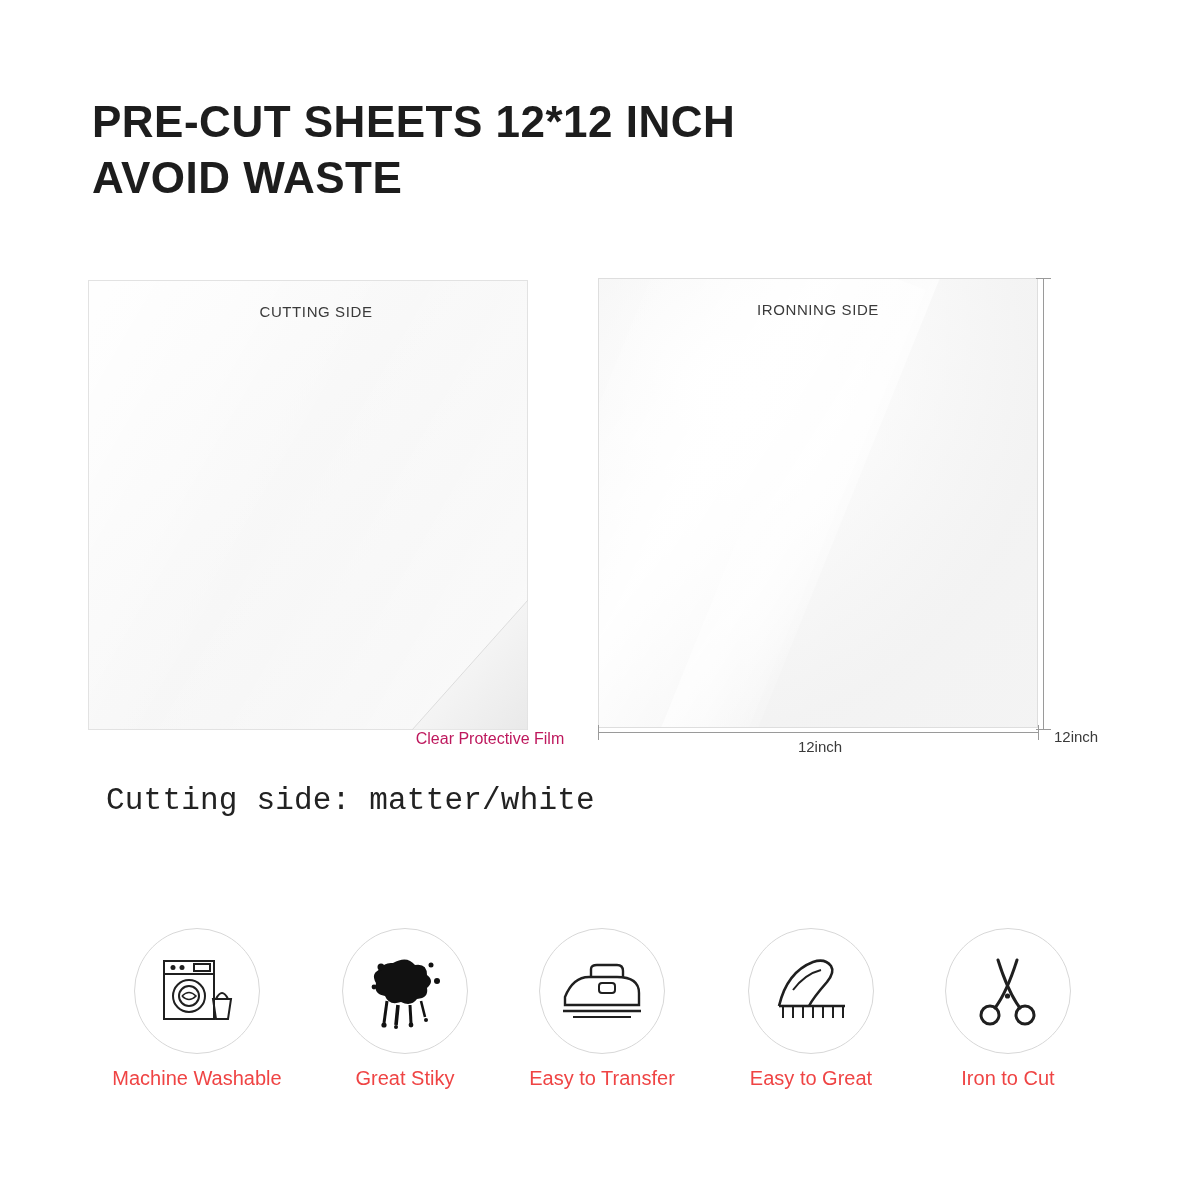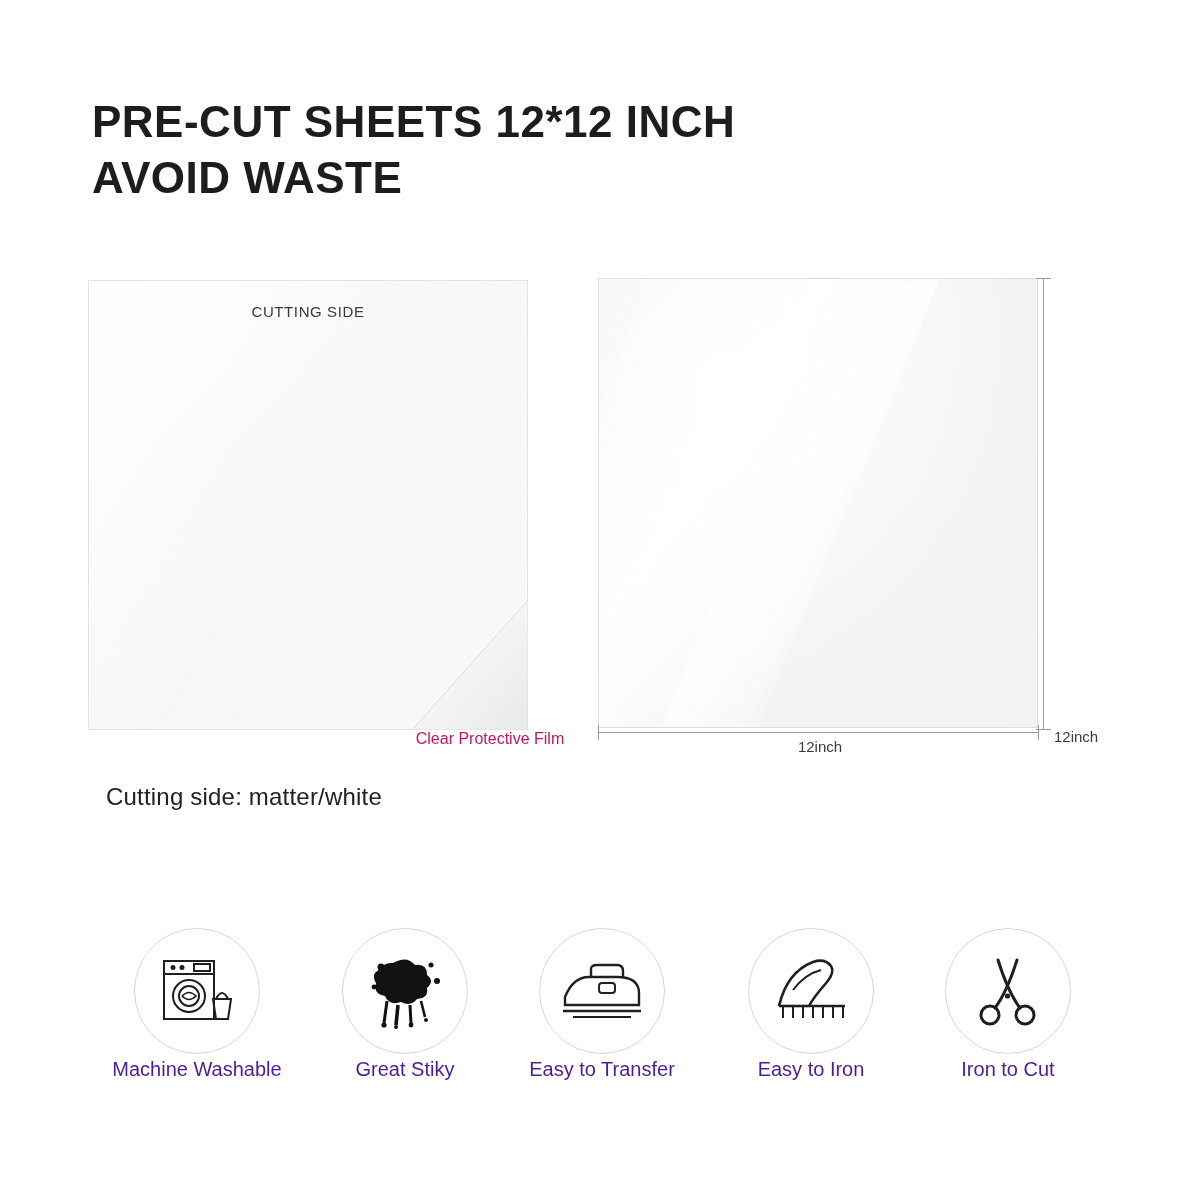--- a/index.html
+++ b/index.html
@@ -59,21 +59,21 @@
   .sheet-left::after {
     
     content: "";
     position: absolute;
     left: 0; top: 0; right: 0; bottom: 0;
     background: linear-gradient(120deg, rgba(255,255,255,0.85) 0%, rgba(255,255,255,0.15) 45%, rgba(255,255,255,0.6) 100%);
     pointer-events: none;
   }
   .sheet-left-label {
     position: absolute;
-    left: 0;
+    left: 8px;
     top: 22px;
     width: 100%;
     text-align: center;
     font-size: 15px;
     letter-spacing: 0.6px;
     color: #3a3a3a;
     z-index: 3;
   }
 
   
@@ -212,23 +212,24 @@
     top: 470px;
     width: 320px;
     text-align: center;
     font-size: 16px;
     color: #be185d;
   }
 
   
   .caption {
     position: absolute;
-    font-size: 24px;
+    font-size: 31px;
     color: #222222;
     letter-spacing: 0.2px;
+    font-family: Liberation Mono, monospace;
   }
   .caption-left  { left: 106px; top: 783px; }
   .caption-right { left: 648px; top: 783px; }
 
   
   .features {
     position: absolute;
     left: 0;
     top: 928px;
     width: 1200px;
@@ -244,23 +245,23 @@
     height: 124px;
     border-radius: 50%;
     border: 1px solid #d8d8d8;
     margin: 0 auto;
     display: flex;
     align-items: center;
     justify-content: center;
     background: #ffffff;
   }
   .feature .flabel {
-    margin-top: 4px;
+    margin-top: 13px;
     font-size: 20px;
-    color: #4c1d95;
+    color: #ef4444;
     white-space: nowrap;
   }
   .f0 { left: 92px;  }
   .f1 { left: 300px; }
   .f2 { left: 497px; }
   .f3 { left: 706px; }
   .f4 { left: 903px; }
 </style>
 </head>
 <body>
@@ -284,20 +285,21 @@
             <stop offset="55%" stop-color="#f3f3f3"></stop>
             <stop offset="100%" stop-color="#e9e9e9"></stop>
           </linearGradient>
         </defs>
       </svg>
     </div>
 
     <div class="sheet-right">
       <div class="gloss"></div>
       <div class="gloss2"></div>
+      <div class="sheet-right-label">IRONNING SIDE</div>
     </div>
 
     <div class="dim-v"></div>
     <div class="dim-v-label">12inch</div>
     <div class="dim-h"></div>
     <div class="dim-h-label">12inch</div>
 
     <div class="callout-line"></div>
     <div class="callout-text">Clear Protective Film</div>
   </div>
@@ -369,21 +371,21 @@
             <line x1="14" y1="50" x2="14" y2="62"></line>
             <line x1="24" y1="50" x2="24" y2="62"></line>
             <line x1="34" y1="50" x2="34" y2="62"></line>
             <line x1="44" y1="50" x2="44" y2="62"></line>
             <line x1="54" y1="50" x2="54" y2="62"></line>
             <line x1="64" y1="50" x2="64" y2="62"></line>
             <line x1="74" y1="50" x2="74" y2="62"></line>
           </g>
         </svg>
       </div>
-      <div class="flabel">Easy to Iron</div>
+      <div class="flabel">Easy to Great</div>
     </div>
 
     <div class="feature f4">
       <div class="circle">
         <svg width="70" height="78" viewBox="0 0 70 78">
           <circle cx="17" cy="63" r="9" fill="none" stroke="#1f1f1f" stroke-width="3"></circle>
           <circle cx="52" cy="63" r="9" fill="none" stroke="#1f1f1f" stroke-width="3"></circle>
           <path d="M22 56 Q34 40 44 8" fill="none" stroke="#1f1f1f" stroke-width="3" stroke-linecap="round"></path>
           <path d="M47 56 Q35 40 25 8" fill="none" stroke="#1f1f1f" stroke-width="3" stroke-linecap="round"></path>
           <circle cx="34.5" cy="44" r="2.6" fill="#1f1f1f"></circle>

